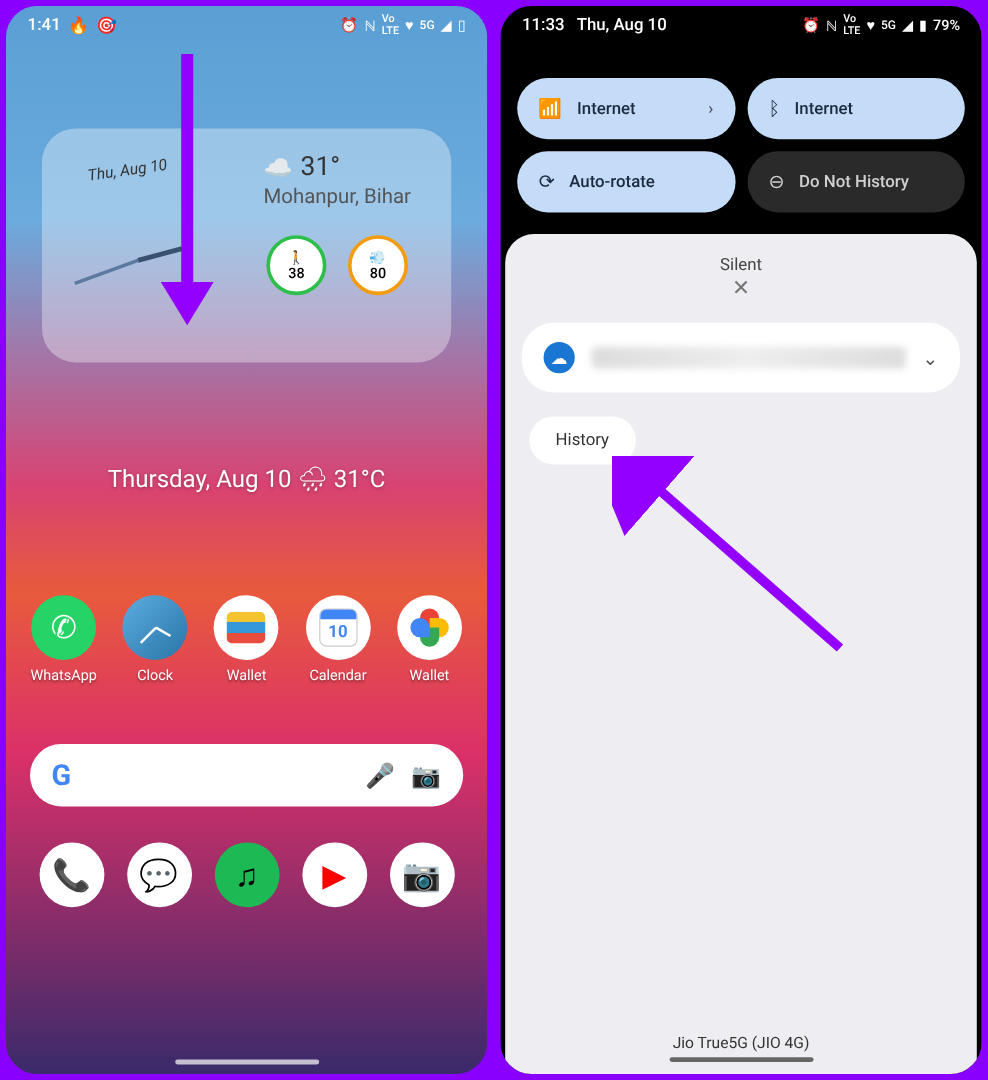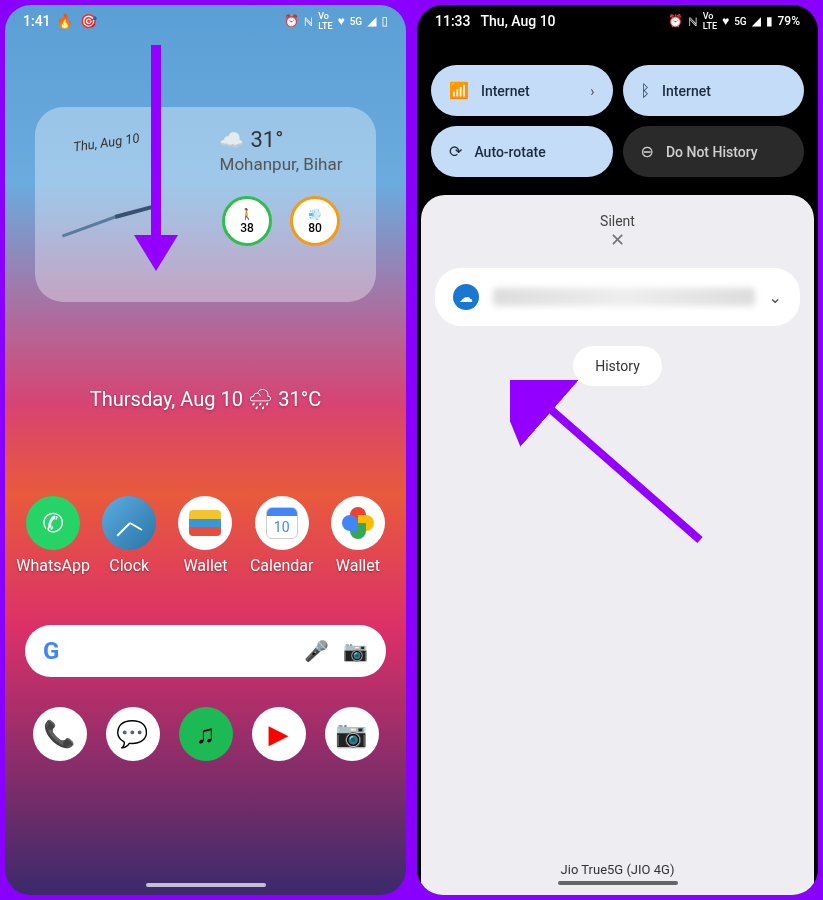--- a/index.html
+++ b/index.html
@@ -27,28 +27,28 @@
 .stat-circles { display: flex; gap: 18px; margin-top: 22px; }
 .stat-circle { width: 50px; height: 50px; border-radius: 50%; display: flex; flex-direction: column; align-items: center; justify-content: center; background: #fff; }
 .sc-green { border: 3px solid #2dbf4a; }
 .sc-orange { border: 3px solid #f39c12; }
 .sc-ico { font-size: 11px; }
 .sc-val { font-size: 12px; font-weight: 500; }
 .date-line { text-align: center; color: #fff; font-size: 20px; margin-top: 85px; text-shadow: 0 1px 3px rgba(0,0,0,0.3); display: flex; justify-content: center; align-items: center; gap: 8px; }
 .app-row { display: flex; justify-content: space-around; padding: 0 10px; margin-top: 85px; }
 .app-item { display: flex; flex-direction: column; align-items: center; gap: 6px; width: 72px; }
 .app-icon { width: 54px; height: 54px; border-radius: 50%; background: #fff; display: flex; align-items: center; justify-content: center; font-size: 26px; position: relative; }
-.app-label { color: #fff; font-size: 16px; text-shadow: 0 1px 2px rgba(0,0,0,0.4); }
+.app-label { color: #fff; font-size: 12px; text-shadow: 0 1px 2px rgba(0,0,0,0.4); }
 .whatsapp-bg { background: #25d366; }
 .wallet-stripes { width: 32px; height: 26px; background: linear-gradient(180deg, #f4c430 33%, #3498db 33% 66%, #e74c3c 66%); border-radius: 4px; }
 .clock-face { background: linear-gradient(135deg, #5dade2, #2874a6); position: relative; }
 .clock-hand2 { position: absolute; left: 50%; top: 50%; width: 2px; height: 18px; background: #fff; transform-origin: top; }
 .cal-box { width: 32px; height: 32px; background: #fff; border: 1px solid #ccc; border-radius: 6px; display: flex; flex-direction: column; }
 .cal-head { height: 8px; background: #4285f4; border-radius: 5px 5px 0 0; }
-.cal-num { flex: 1; display: flex; align-items: center; justify-content: center; font-size: 14px; font-weight: normal; color: #4285f4; }
+.cal-num { flex: 1; display: flex; align-items: center; justify-content: center; font-size: 14px; font-weight: bold; color: #4285f4; }
 .photos-pinwheel { position: relative; width: 32px; height: 32px; }
 .pw { position: absolute; width: 16px; height: 16px; border-radius: 50% 50% 50% 0; }
 .pw1 { background: #ea4335; top: 0; left: 8px; transform: rotate(0deg); }
 .pw2 { background: #fbbc04; top: 8px; right: 0; transform: rotate(90deg); }
 .pw3 { background: #34a853; bottom: 0; left: 8px; transform: rotate(180deg); }
 .pw4 { background: #4285f4; top: 8px; left: 0; transform: rotate(270deg); }
 .search-bar { margin: 50px 20px 0; background: #fff; border-radius: 30px; height: 52px; display: flex; align-items: center; padding: 0 18px; gap: 14px; }
 .g-logo { font-size: 24px; font-weight: bold; }
 .g-logo span:nth-child(1){color:#4285f4}.g-logo span:nth-child(2){color:#ea4335}
 .search-spacer { flex: 1; }
@@ -74,21 +74,21 @@
 .qs-ico { font-size: 16px; }
 .qs-chev { margin-left: auto; font-size: 14px; color: #556; }
 .notif-panel { flex: 1; background: #eeeef2; border-radius: 24px 24px 0 0; margin: 0 4px; display: flex; flex-direction: column; }
 .silent-row { display: flex; justify-content: space-between; align-items: center; padding: 18px 24px 12px; flex-direction: column; }
 .silent-label { font-size: 14px; color: #444; }
 .silent-close { color: #777; font-size: 18px; cursor: pointer; }
 .notif-card { background: #fff; margin: 6px 14px; border-radius: 26px; padding: 16px 18px; display: flex; align-items: center; gap: 14px; }
 .notif-icon { width: 26px; height: 26px; border-radius: 50%; background: #1976d2; display: flex; align-items: center; justify-content: center; color: #fff; font-size: 14px; }
 .notif-blur { flex: 1; height: 18px; background: linear-gradient(90deg, #bbb, #ddd, #bbb); border-radius: 4px; filter: blur(3px); opacity: 0.5; }
 .notif-expand { color: #555; font-size: 16px; }
-.action-row { display: flex; justify-content: center; padding: 14px 8px; gap: 48px; }
+.action-row { display: flex; justify-content: space-between; padding: 14px 20px; gap: 48px; }
 .action-btn { background: #fff; border-radius: 22px; padding: 12px 22px; font-size: 14px; color: #333; cursor: pointer; }
 .carrier { text-align: center; font-size: 13px; color: #333; padding: 8px 0 4px; margin-top: auto; }
 .nav-gesture2 { width: 120px; height: 4px; background: #666; border-radius: 2px; margin: 0 auto 10px; }
 
 .arrow-diag { position: absolute; left: 510px; top: 380px; z-index: 20; pointer-events: none; }
 </style>
 </head>
 <body>
 
 <div class="phone">

